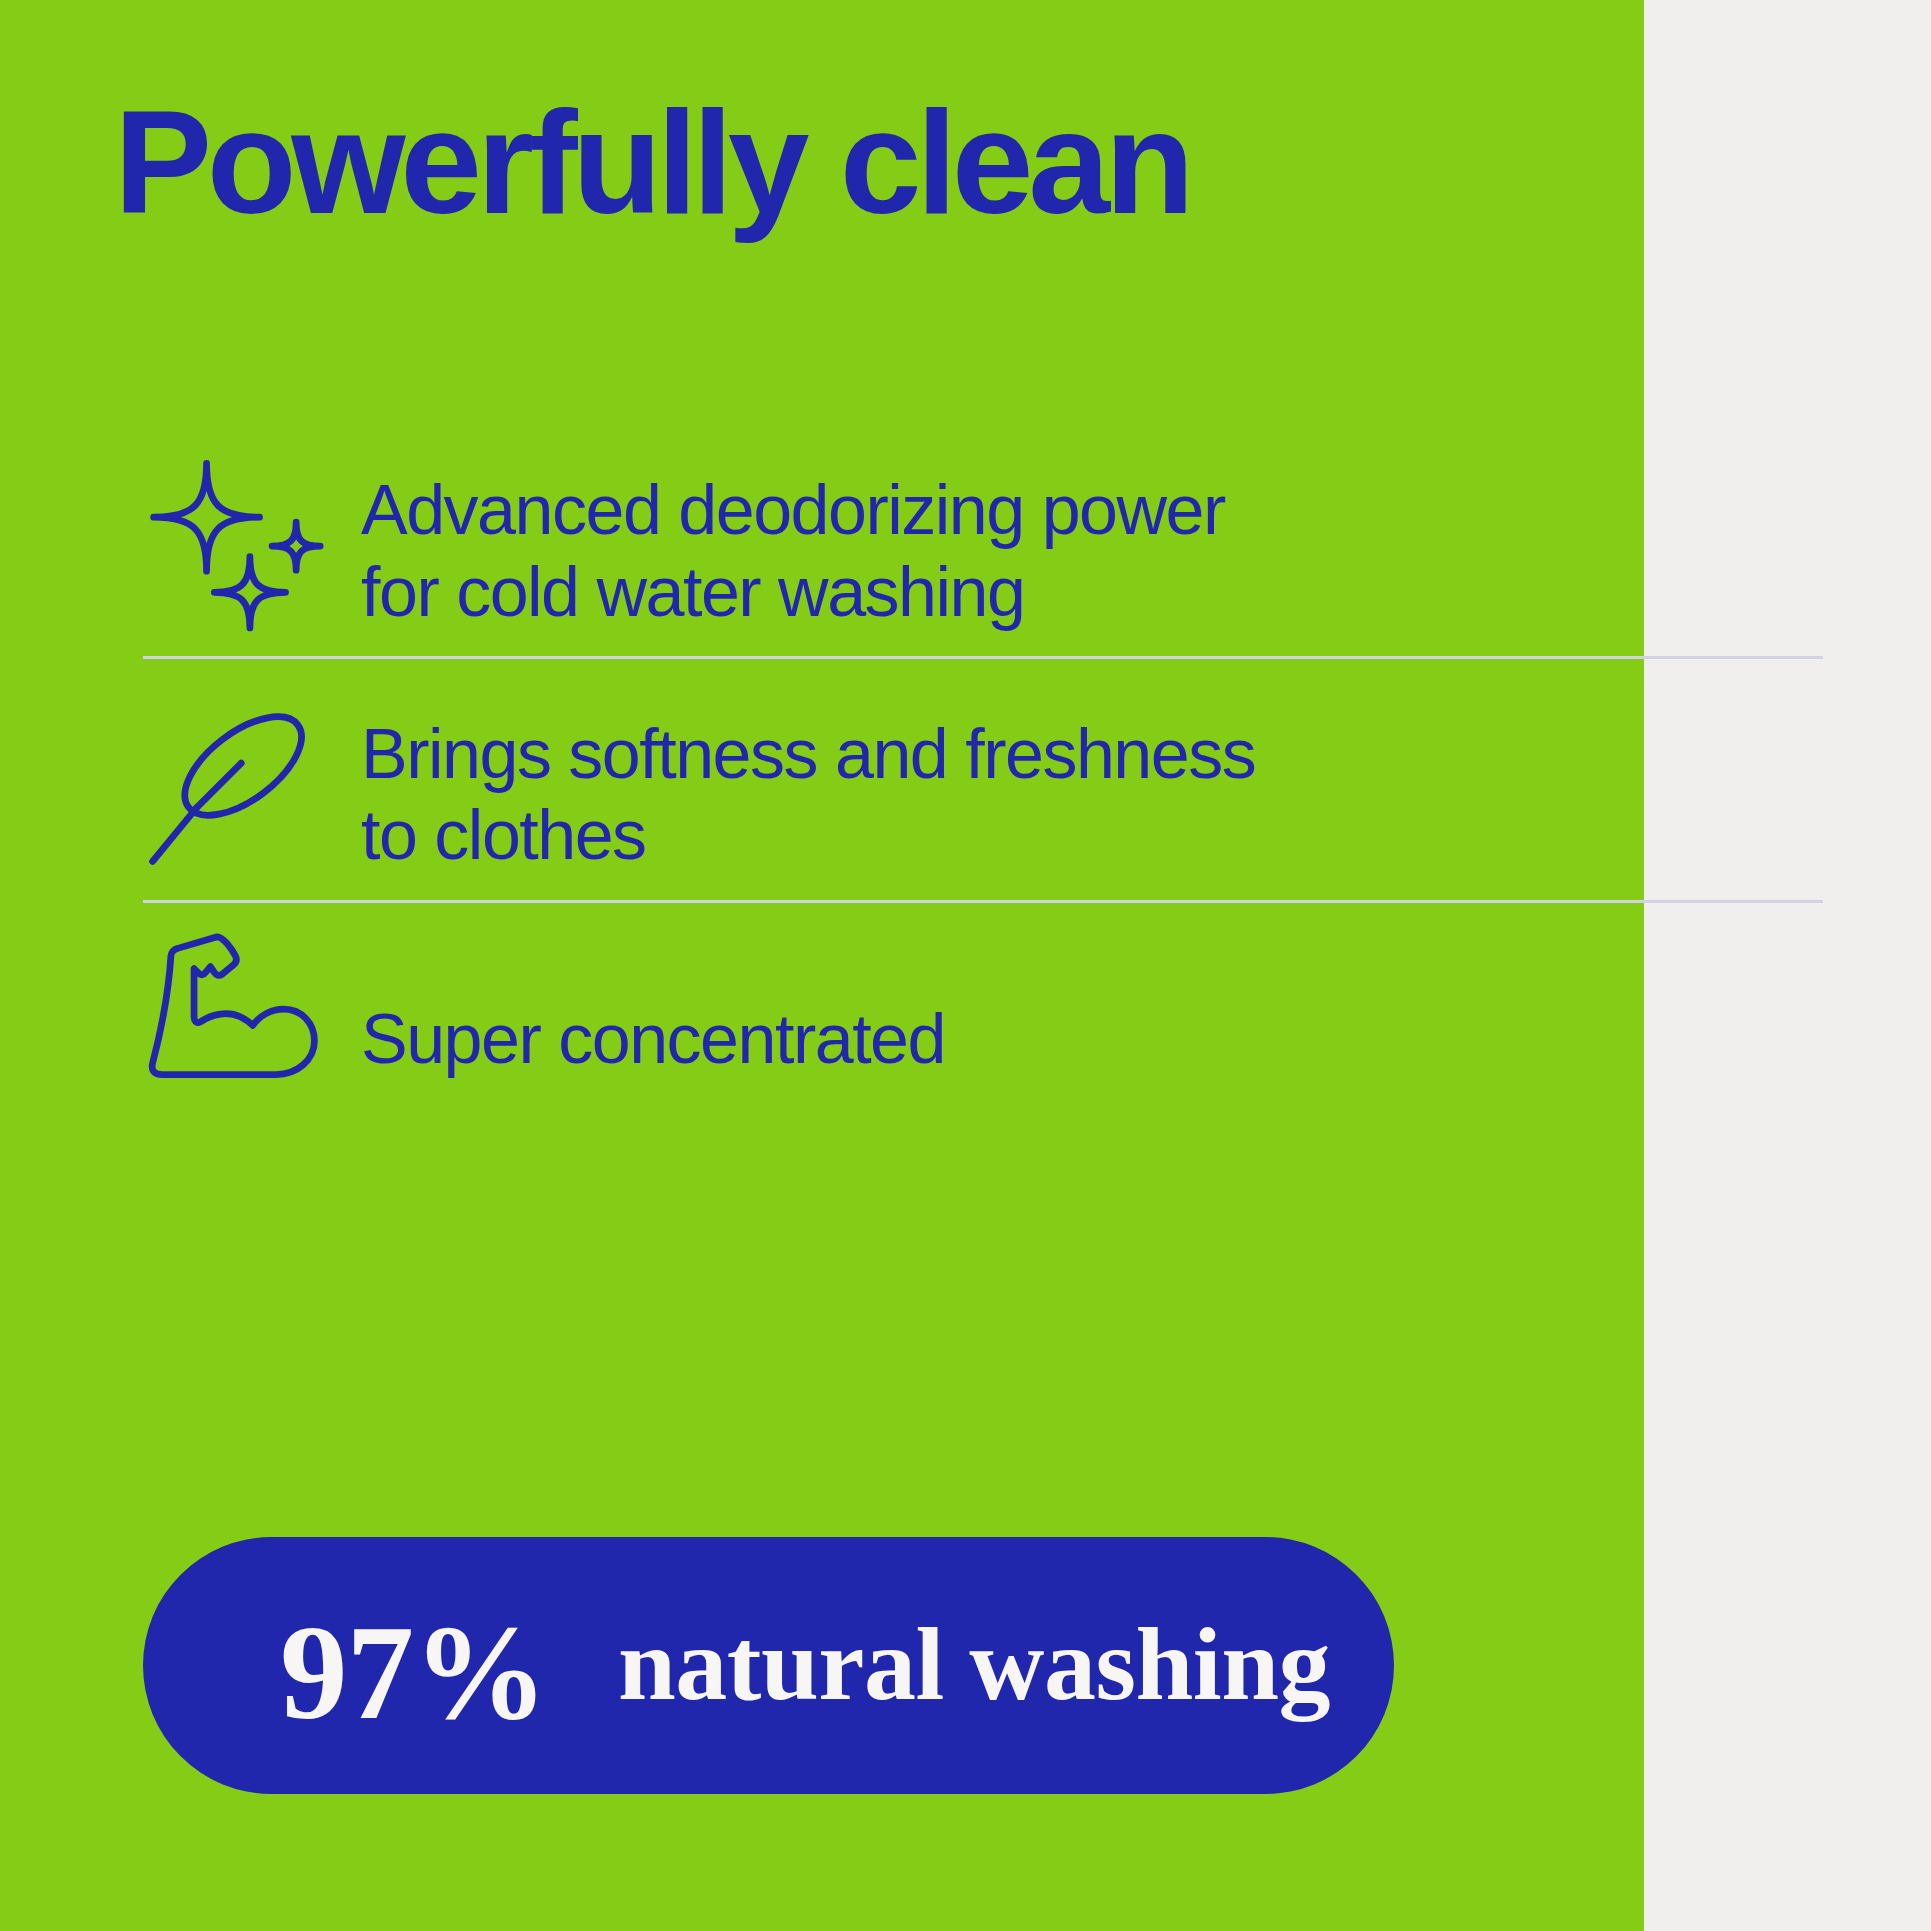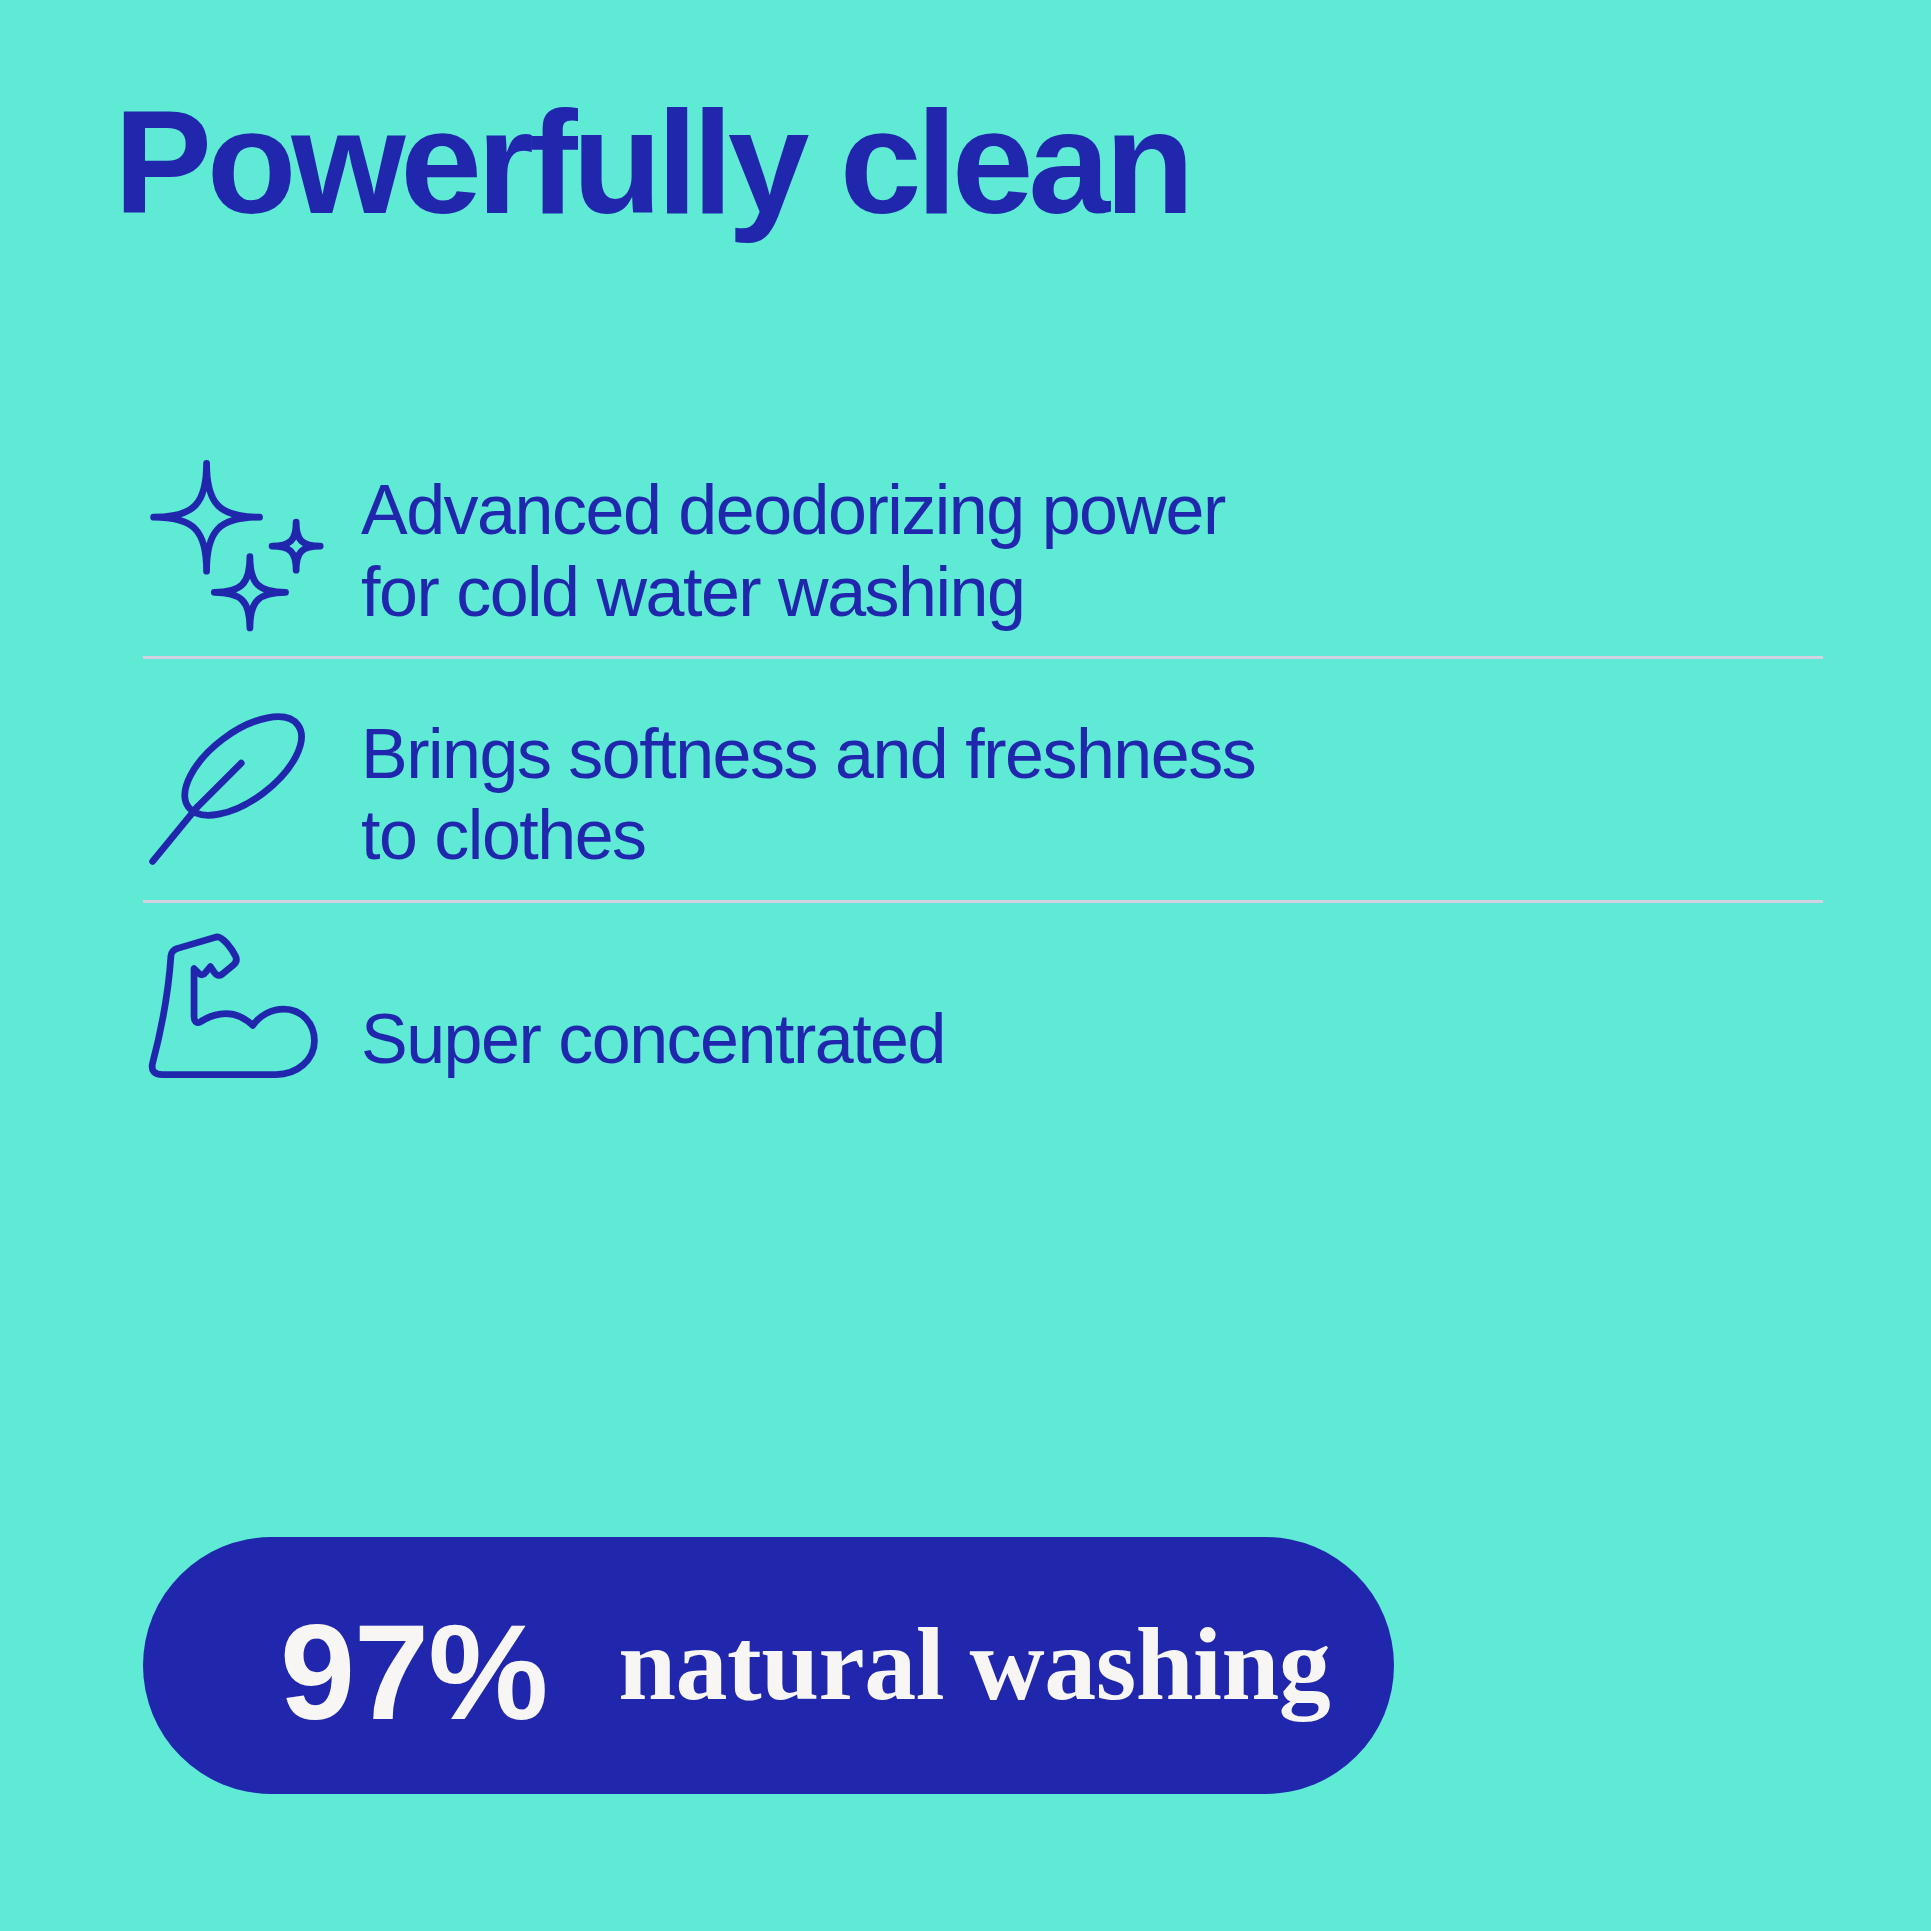--- a/index.html
+++ b/index.html
@@ -13,23 +13,23 @@
   body {
     background: #f0efee;
     font-family: "Liberation Sans", sans-serif;
     overflow: hidden;
     position: relative;
   }
 
   .poster {
     position: absolute;
     inset: 0;
-    width: 1931px;
+    width: 1644px;
     height: 1931px;
-    background: #5eead4;
+    background: #84cc16;
   }
 
   
   .heading {
     position: absolute;
     left: 114px;
     top: 89px;
     font-family: "Liberation Sans", sans-serif;
     font-weight: 700;
     font-size: 147px;
@@ -98,21 +98,21 @@
     height: 257px;
     background: #2027ad;
     border-radius: 135px;
     display: flex;
     align-items: center;
     padding-left: 137px;
   }
 
   .badge-pct {
     color: #f7f6f4;
-    font-family: Liberation Sans, sans-serif;
+    font-family: Liberation Serif, serif;
     font-weight: 700;
     font-size: 135px;
     line-height: 1;
     letter-spacing: -1px;
     position: relative;
     top: -3.9px;
     margin-top: 21px;
   }
 
   .badge-label {

